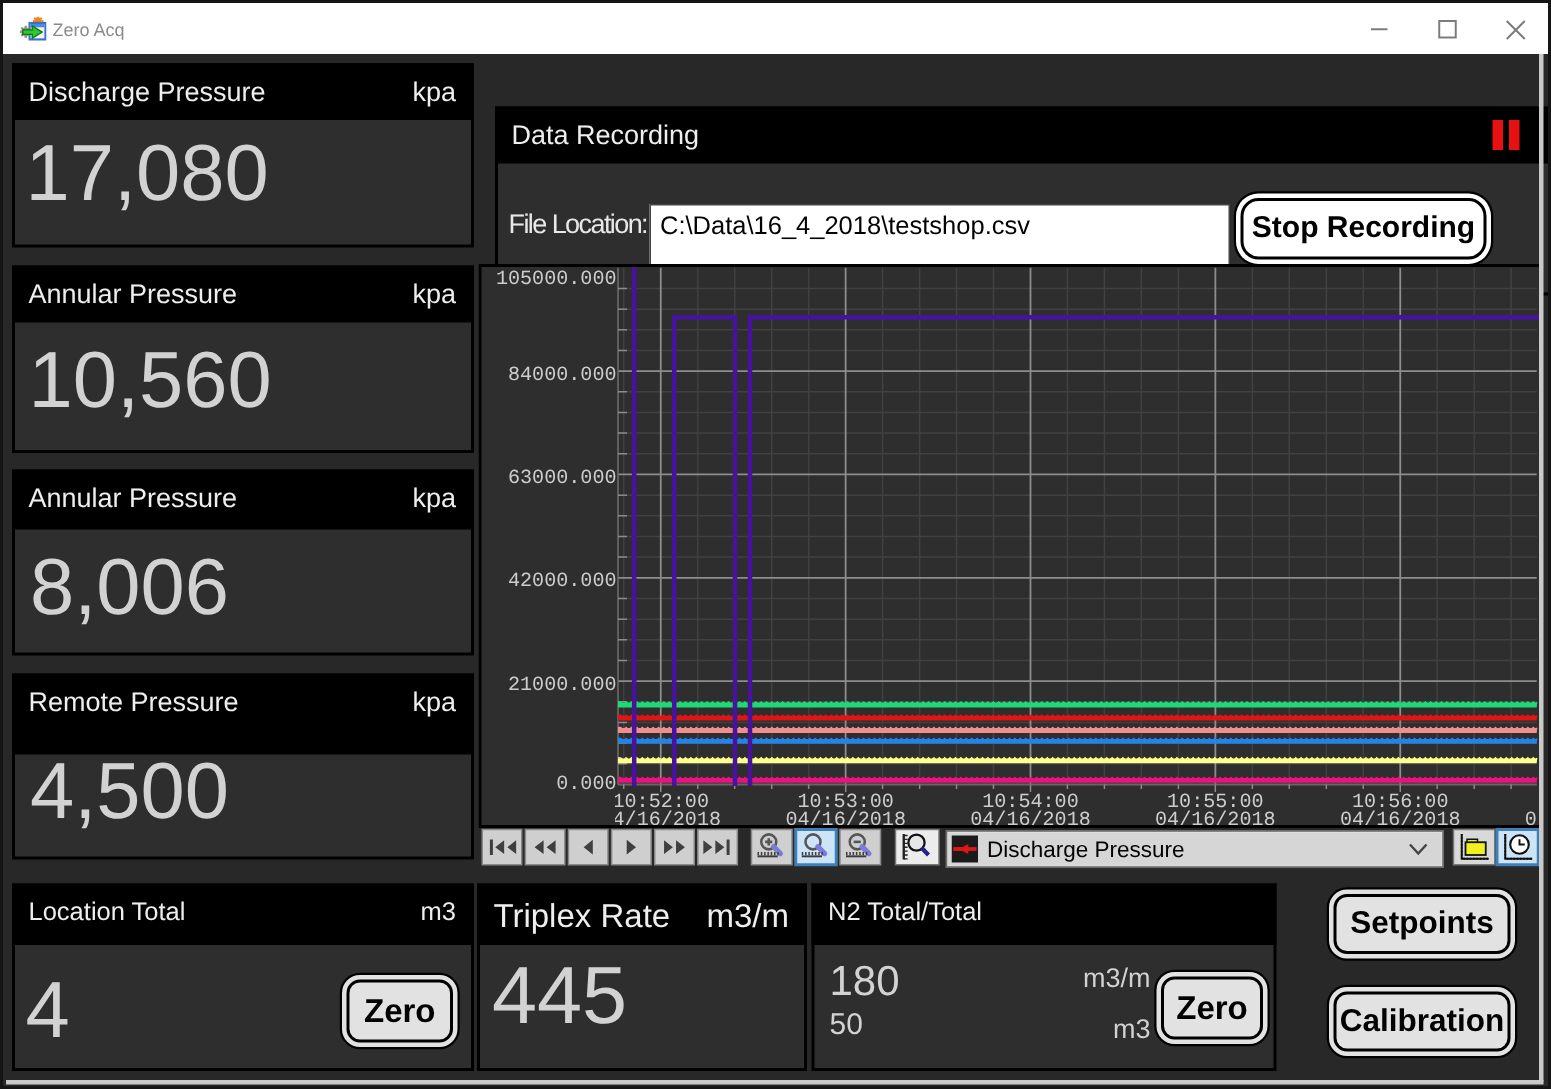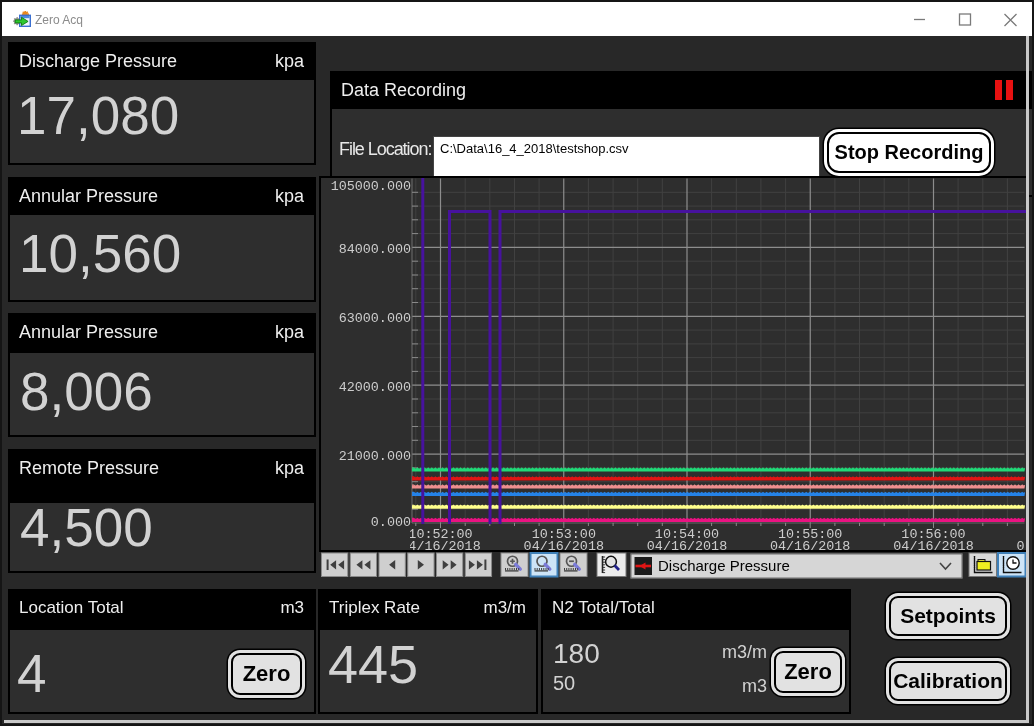--- a/index.html
+++ b/index.html
@@ -91,21 +91,21 @@
   </div>
 
   <div class="panel" style="left:330px; top:42px; width:705px; height:126px;margin-top:29px;">
     <div class="phead">
       <span class="ptitle">Data Recording</span>
     </div>
     <div style="position:absolute; left:663px; top:7px; width:7px; height:20px; background:#e81111;"></div>
     <div style="position:absolute; left:674px; top:7px; width:7px; height:20px; background:#e81111;"></div>
     <div style="position:absolute; left:7px; top:66px; color:rgba(234,234,234,0.992); font-size:18px; letter-spacing:-1.05px;">File Location:</div>
     <div style="position:absolute; left:101px; top:63px; width:387px; height:43px; background:#fff; border:1px solid #444;
-        font-size:13px; color:rgba(0,0,0,0.992); padding:4px 0 0 6px; white-space:nowrap;">C:\Data\16_4_2018\testshop.csv</div>
+        font-size:17px; color:rgba(0,0,0,0.992); padding:4px 0 0 6px; white-space:nowrap;">C:\Data\16_4_2018\testshop.csv</div>
     <div class="grybtn" style="left:495px; top:59px; width:164px; height:41px; background:#fff; box-shadow:0 0 0 3px #fff, 0 0 0 4.5px #000; font-size:20px; border-radius:12px;">Stop Recording</div>
   </div>
 
 <svg id="chart" style="position:absolute;left:319px;top:176px;" width="707" height="376" viewBox="0 0 707 376">
 <rect x="0" y="0" width="707" height="376" fill="#2e2e2e"></rect>
 <path d="M93.0 16.3H705.5M93.0 30.1H705.5M93.0 43.8H705.5M93.0 57.6H705.5M93.0 85.2H705.5M93.0 99.0H705.5M93.0 112.7H705.5M93.0 126.5H705.5M93.0 154.1H705.5M93.0 167.9H705.5M93.0 181.6H705.5M93.0 195.4H705.5M93.0 223.0H705.5M93.0 236.8H705.5M93.0 250.5H705.5M93.0 264.3H705.5M93.0 291.9H705.5M93.0 305.7H705.5M93.0 319.4H705.5M93.0 333.2H705.5" stroke="#414141" stroke-width="1" fill="none"></path>
 <path d="M96.8 2.5V347.0M146.2 2.5V347.0M170.8 2.5V347.0M195.5 2.5V347.0M220.1 2.5V347.0M269.4 2.5V347.0M294.1 2.5V347.0M318.7 2.5V347.0M343.3 2.5V347.0M392.6 2.5V347.0M417.3 2.5V347.0M441.9 2.5V347.0M466.6 2.5V347.0M515.9 2.5V347.0M540.5 2.5V347.0M565.2 2.5V347.0M589.8 2.5V347.0M639.1 2.5V347.0M663.8 2.5V347.0M688.4 2.5V347.0" stroke="#414141" stroke-width="1" fill="none"></path>
 <path d="M93.0 71.4H705.5M93.0 140.3H705.5M93.0 209.2H705.5M93.0 278.1H705.5" stroke="#8d8d8d" stroke-width="1.2" fill="none"></path>
 <path d="M121.50 2.5V347.0M244.75 2.5V347.0M368.00 2.5V347.0M491.25 2.5V347.0M614.50 2.5V347.0" stroke="#8d8d8d" stroke-width="1.2" fill="none"></path>
 <path d="M93.0 347.0H705.5" stroke="#666" stroke-width="1.2" fill="none"></path>
@@ -210,21 +210,21 @@
 
   <div class="panel" style="left:8px; top:589px; width:308px; height:125px;">
     <div class="phead" style="height:41px; font-size:17px;">
       <span class="ptitle">Location Total</span>
       <span class="punit">m3</span>
     </div>
     <div class="pvalue" style="left:7px; top:52px; font-size:53px;">4</div>
     <div class="grybtn" style="left:221px; top:62px; width:71px; height:42px; font-size:22px;">Zero</div>
   </div>
   <div class="panel" style="left:318px; top:589px; width:220px; height:125px;">
-    <div class="phead" style="height:41px; font-size:17px;">
+    <div class="phead" style="height:41px; font-size:22px;">
       <span class="ptitle">Triplex Rate</span>
       <span class="punit">m3/m</span>
     </div>
     <div class="pvalue" style="left:8px; top:42px; font-size:54px;">445</div>
   </div>
   <div class="panel" style="left:541px; top:589px; width:310px; height:125px;">
     <div class="phead" style="height:41px; font-size:17px;">
       <span class="ptitle">N2 Total/Total</span>
     </div>
     <div style="position:absolute; left:10px; top:47px; color:rgba(212,212,212,0.992); font-size:28px;">180</div>

